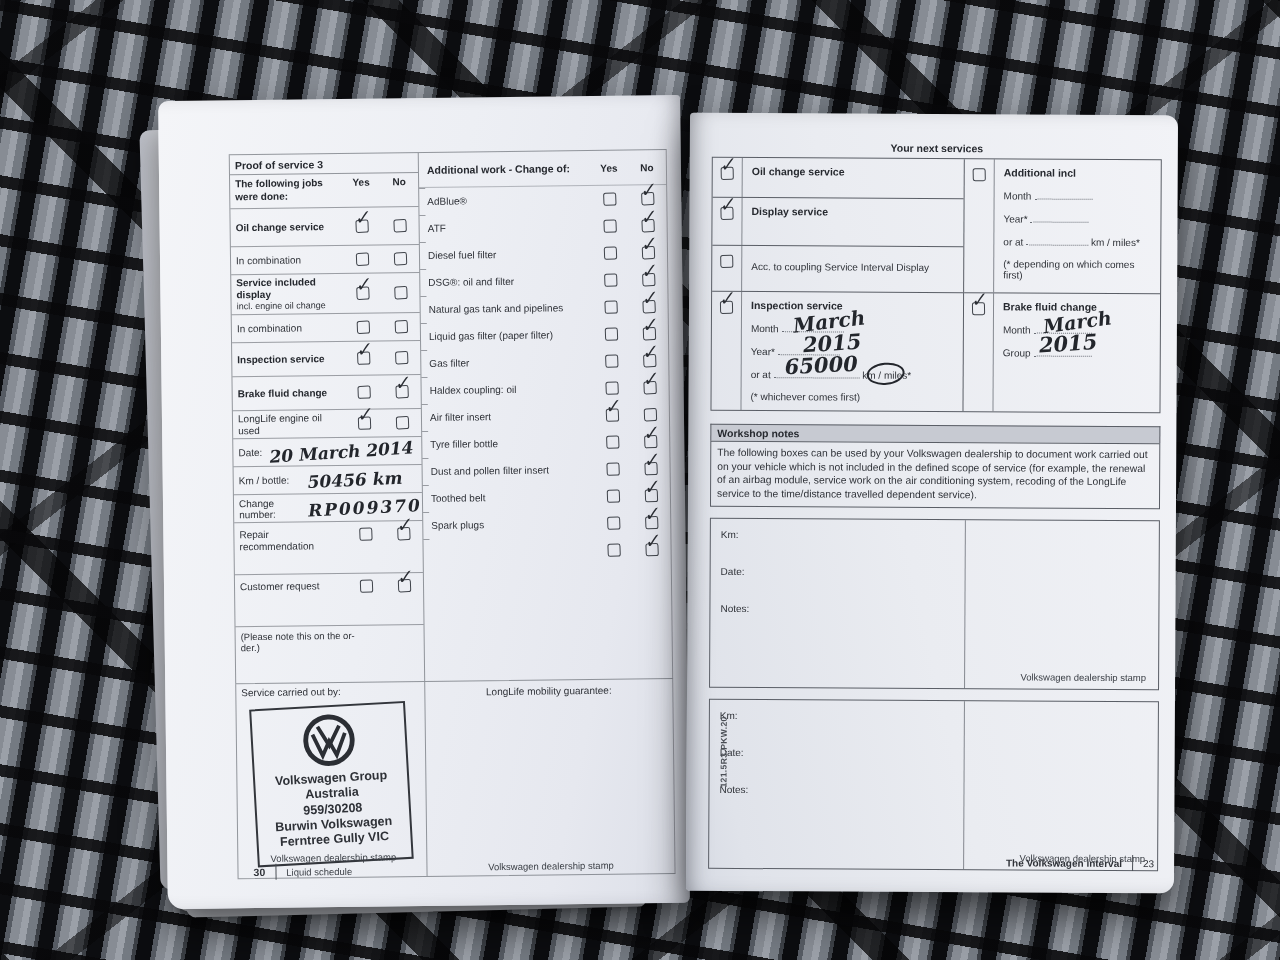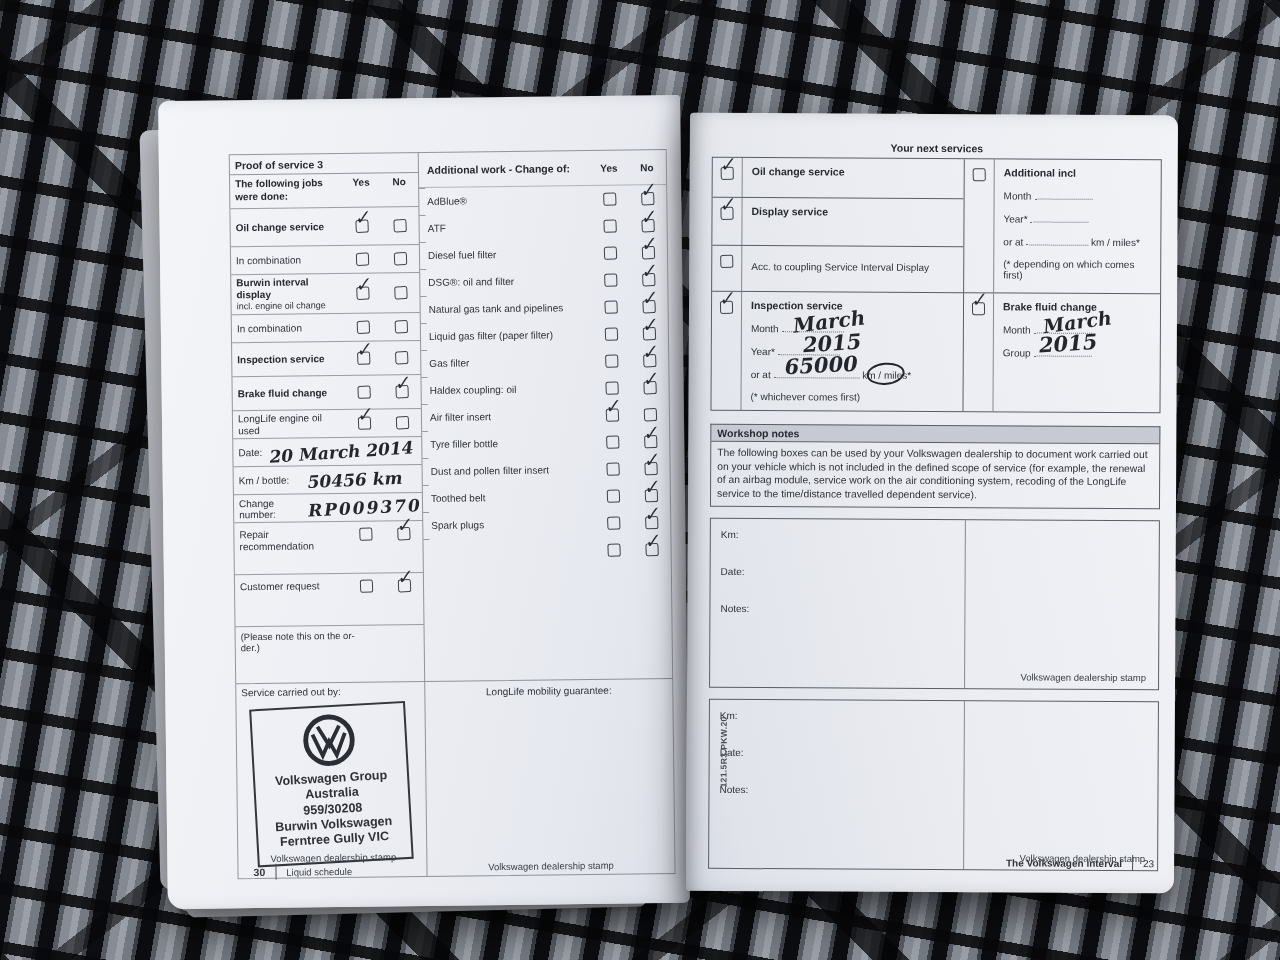--- a/index.html
+++ b/index.html
@@ -197,21 +197,21 @@
                 <i class="tick"></i>
               </span>
             </span>
           <span class="cbcell">
               <span class="cb">
                 <i class="tick"></i>
               </span>
             </span>
         </div>
         <div class="jrow h40">
-          <span class="lab"><span class="b">Burwin interval display</span><span class="sub">incl. engine oil change</span></span>
+          <span class="lab"><span class="b">Service included display</span><span class="sub">incl. engine oil change</span></span>
           <span class="cbcell">
               <span class="cb">
                 <i class="tick">✓</i>
               </span>
             </span>
           <span class="cbcell">
               <span class="cb">
                 <i class="tick"></i>
               </span>
             </span>

